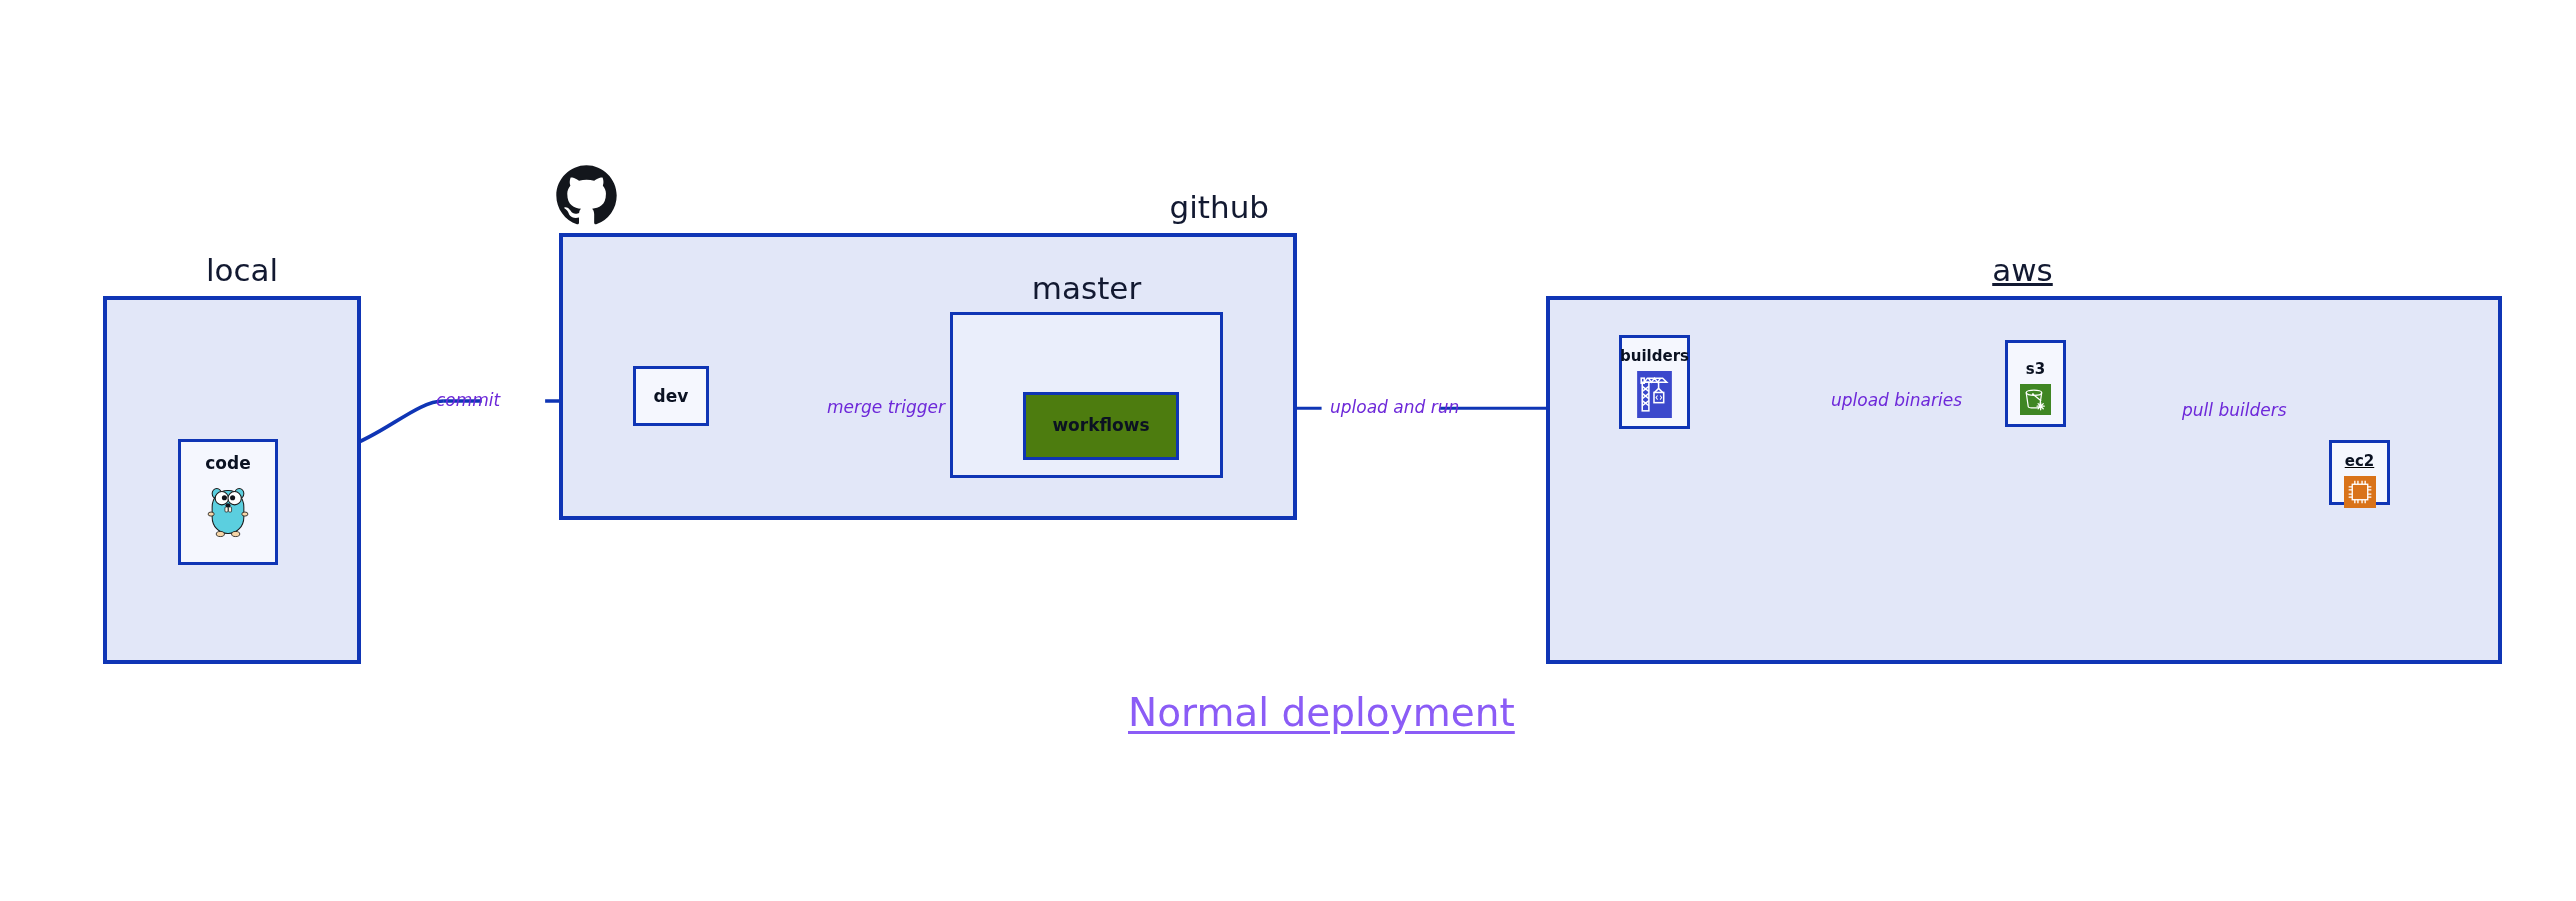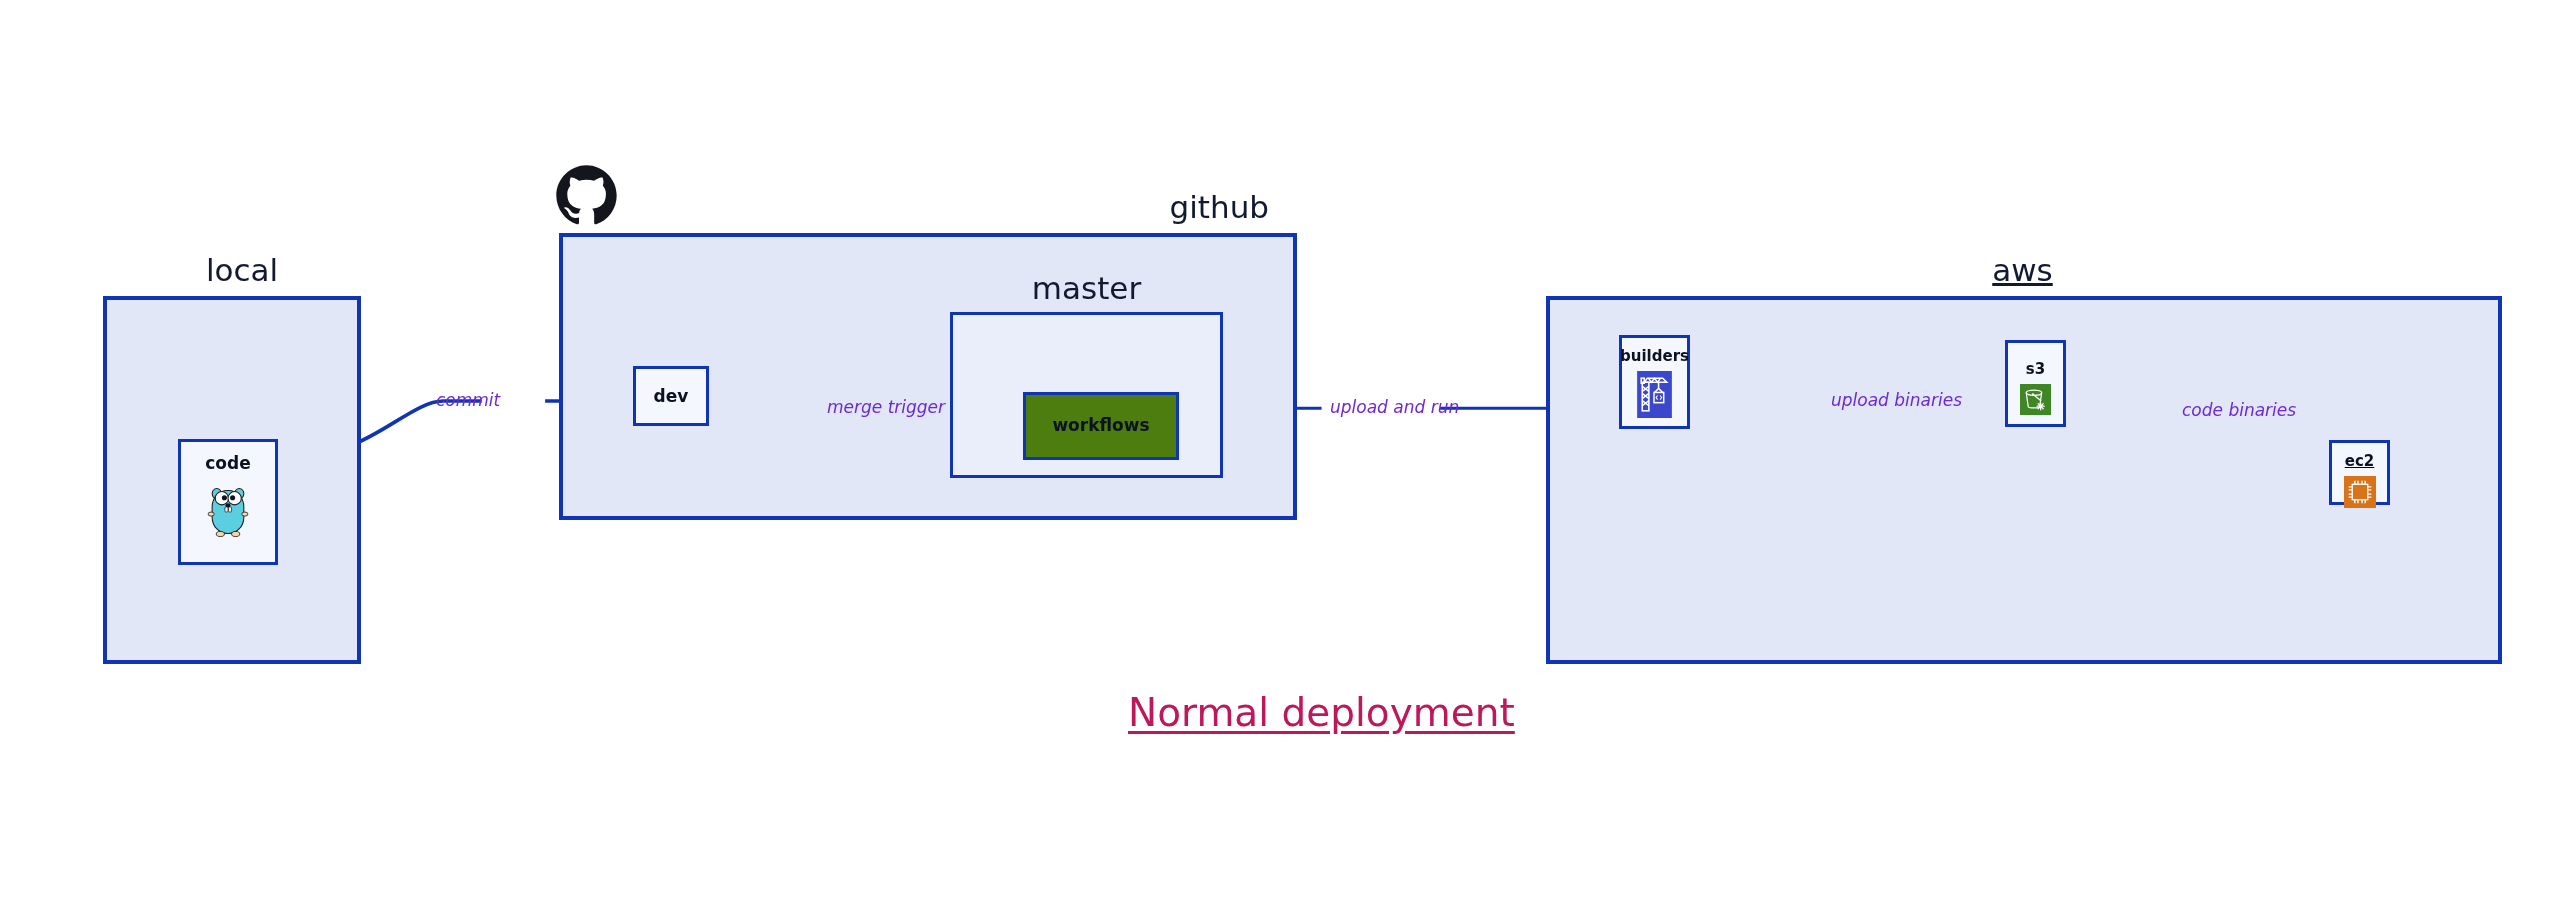--- a/index.html
+++ b/index.html
@@ -61,21 +61,21 @@
     font-style: italic;
     font-size: 17px;
     line-height: 1;
     white-space: nowrap;
     background: transparent;
     margin-left: 7px;
   }
   
   .diagram-title {
     position: absolute;
-    color: #be185d;
+    color: #8b5cf6;
     font-size: 39px;
     font-weight: 400;
     line-height: 1;
     text-decoration: underline;
     text-underline-offset: 5.2px;
     white-space: nowrap;
   }
   .icon-box {
     display: block;
   }
@@ -238,18 +238,18 @@
           <path d="M46 21 L53 21 M46 27 L53 27 M46 35 L53 35 M46 41 L53 41"></path>
         </g>
       </svg>
     </div>
   </div>
 
   <div class="edge-label" style="left:429px; top:392px;">commit</div>
   <div class="edge-label" style="left:820px; top:399px;">merge trigger</div>
   <div class="edge-label" style="left:1323px; top:399px;">upload and run</div>
   <div class="edge-label" style="left:1824px; top:392px;">upload binaries</div>
-  <div class="edge-label" style="left:2175px; top:402px;">code binaries</div>
+  <div class="edge-label" style="left:2175px; top:402px;">pull builders</div>
 
   <div class="diagram-title" style="left:1128px; top:693px;">Normal deployment</div>
 
 </div>
 
 
 </body></html>

